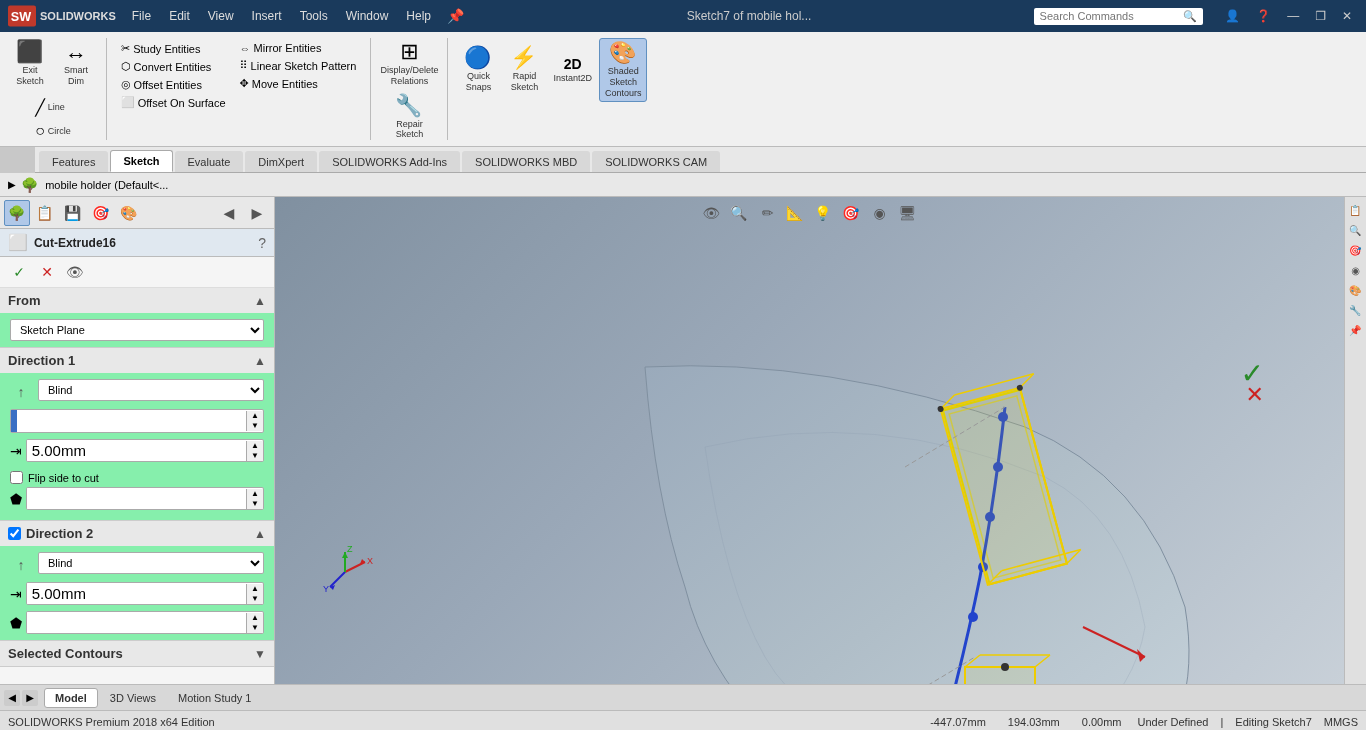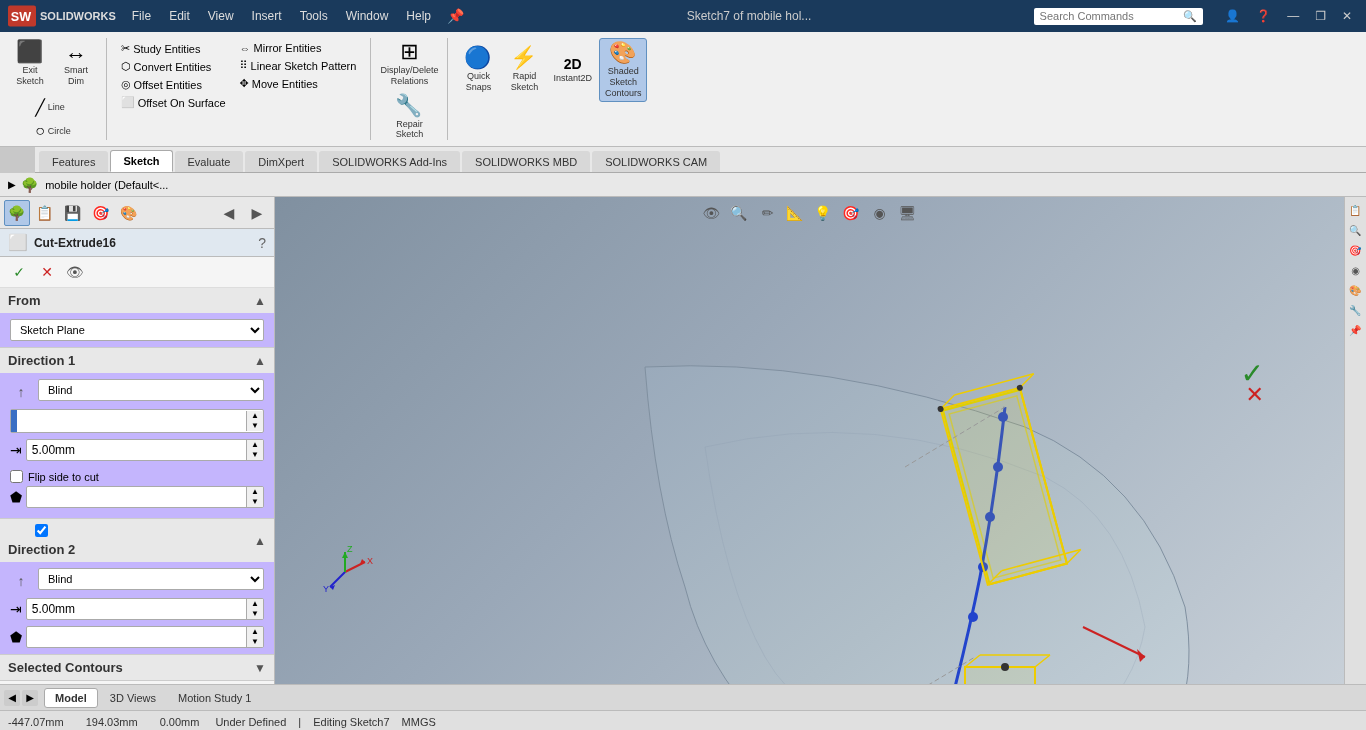--- a/index.html
+++ b/index.html
@@ -177,21 +177,21 @@
       display: flex;
       align-items: center;
       justify-content: space-between;
       padding: 5px 8px;
       background: #e8e8e8;
       cursor: pointer;
     }
     .section-title { font-size: 13px; font-weight: bold; color: #333; }
     .panel-section-content {
       padding: 6px 10px;
-      background: #c4b5fd;
+      background: #86efac;
     }
 
     select.panel-select {
       width: 100%;
       padding: 3px 5px;
       font-size: 11px;
       border: 1px solid #aaa;
       border-radius: 2px;
       background: white;
       cursor: pointer;
@@ -202,21 +202,21 @@
       border: 1px solid #aaa;
       border-radius: 2px;
       overflow: hidden;
       background: white;
     }
     .input-with-spinner input {
       flex: 1;
       border: none;
       outline: none;
       padding: 2px 5px;
-      font-size: 12px;
+      font-size: 15px;
     }
     .spinner-btns {
       display: flex;
       flex-direction: column;
       border-left: 1px solid #aaa;
     }
     .spinner-btns button {
       border: none;
       background: #f0f0f0;
       cursor: pointer;
@@ -648,21 +648,21 @@
               <button>▼</button>
             </div>
           </div>
         </div>
 
       </div>
     </div>
 
     <div class="panel-section dir2-section">
       <div class="panel-section-header">
-        <div style="display:flex; align-items:center; gap:5px;flex-direction:column;">
+        <div style="display:flex; align-items:center; gap:5px;">
           <input type="checkbox" id="dir2en" checked="" style="">
           <span class="section-title">Direction 2</span>
         </div>
         <span class="section-collapse-arrow">▲</span>
       </div>
       <div class="panel-section-content">
         <div class="direction-row">
           <div class="dir-icon">↑</div>
           <div class="dir-content">
             <select class="panel-select"><option>Blind</option><option>Through All</option><option>Up To Next</option><option>Up To Vertex</option><option>Up To Surface</option><option>Offset From Surface</option></select>
@@ -811,20 +811,21 @@
   <div class="nav-btns">
     <div class="nav-btn">◀</div>
     <div class="nav-btn">▶</div>
   </div>
   <div class="bottom-tab active">Model</div>
   <div class="bottom-tab">3D Views</div>
   <div class="bottom-tab">Motion Study 1</div>
 </div>
 
 <div id="statusbar">
+  <div class="status-left">SOLIDWORKS Premium 2018 x64 Edition</div>
   <div class="status-coords">
     <span>-447.07mm</span>
     <span>194.03mm</span>
     <span>0.00mm</span>
   </div>
   <div class="status-right">
     <span>Under Defined</span>
     <span>|</span>
     <span>Editing Sketch7</span>
     <span>MMGS</span>

